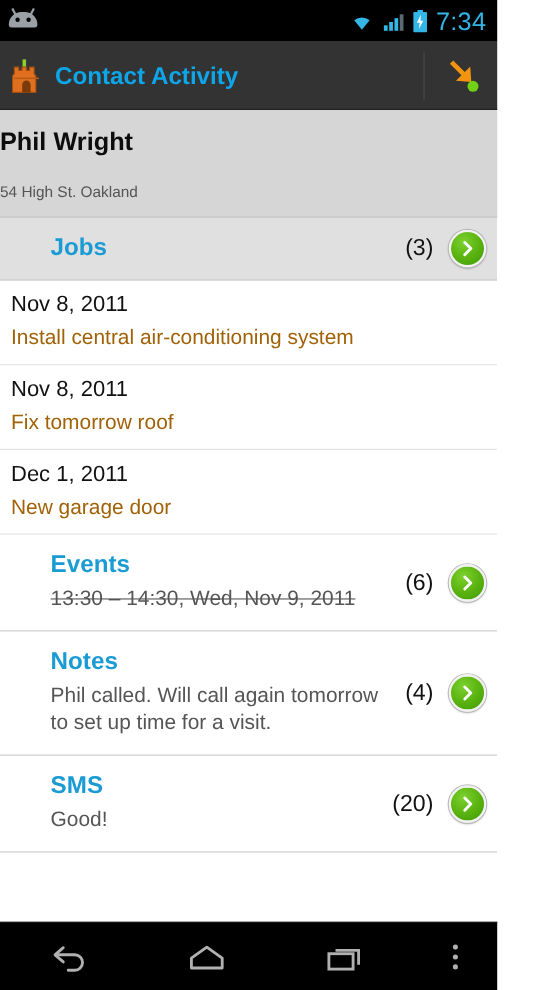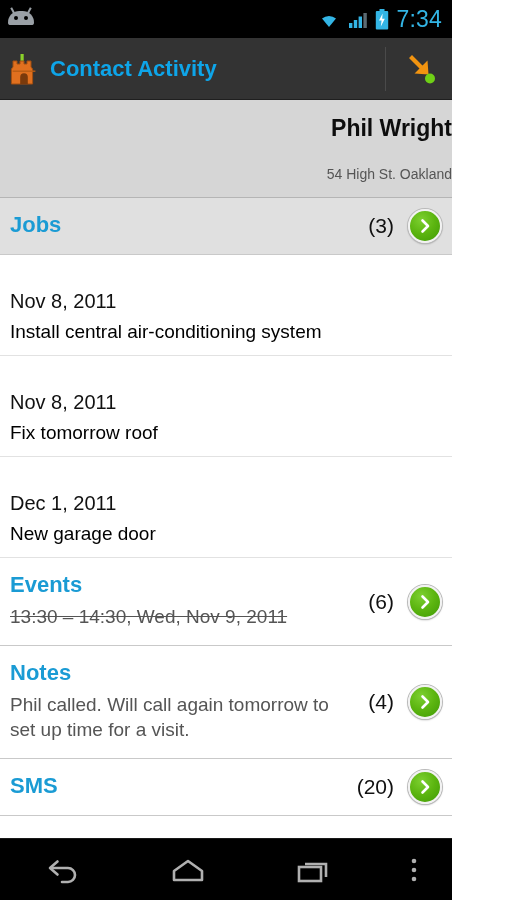--- a/index.html
+++ b/index.html
@@ -42,21 +42,21 @@
   .ab-title { color:#0ea5e9; font-size:22px; font-weight:bold; }
   .ab-divider { width:1px; height:44px; background:#4a4a4a; flex:0 0 1px; }
   .ab-action {
     flex:0 0 66px; height:100%; display:flex; align-items:center; justify-content:center;
     position:relative;
   }
 
   
   .contact-header {
     flex:0 0 98px; background:#d6d6d6;
-    display:flex; flex-direction:column; align-items:flex-end; justify-content:center;
+    display:flex; flex-direction:column; align-items:flex-start; justify-content:center;
     border-bottom:1px solid #b5b5b5; gap:24px;
   }
   .contact-name { font-size:23px; font-weight:bold; color:#0d0d0d; }
   .contact-addr { font-size:14px; color:#555555; }
 
   
   .content { flex:1; background:#fff; overflow:hidden; }
 
   .section-head {
     position:relative; padding:14px 0 16px 10px;
@@ -71,29 +71,29 @@
   .sec-count { font-size:21px; color:#111; }
   .go-btn {
     width:34px; height:34px; border-radius:50%;
     background:radial-gradient(circle at 38% 30%, #7dd030 0%, #5cb510 48%, #3f9a05 100%);
     border:2px solid #f2f2f2;
     box-shadow:0 0 0 1px #b9b9b9, 0 1px 2px rgba(0,0,0,0.35);
     display:flex; align-items:center; justify-content:center; flex:0 0 34px;
   }
   .preview { font-size:19px; color:#555; line-height:1.28; padding-right:104px; }
   .preview.struck { text-decoration:line-through; }
-  .sec-head-stack { display:flex; flex-direction:column; gap:7px; }
+  .sec-head-stack { display:flex; flex-direction:column; gap:7px;margin-left:36px; }
 
   .row {
     padding:11px 10px 12px 10px;
     border-bottom:1px solid #e2e2e2;
-    display:flex; flex-direction:column; gap:8px;margin-top:24px;
+    display:flex; flex-direction:column; gap:8px;
   }
   .row-date { font-size:20px; color:#111; }
-  .row-desc { font-size:19px; color:#000000; }
+  .row-desc { font-size:19px; color:#a16207; }
 
   
   .navbar {
     flex:0 0 62px; background:#000;
     display:flex; align-items:center;
     border-top:1px solid #1a1a1a;
   }
   .nav-btn { flex:1; display:flex; align-items:center; justify-content:center; height:100%; }
   .nav-btn.menu { flex:0 0 76px; }
 </style>
@@ -215,20 +215,21 @@
           <svg width="16" height="16" viewBox="0 0 16 16">
               <path d="M5.5 2.5 L11 8 L5.5 13.5" fill="none" stroke="#fff" stroke-width="2.6" stroke-linecap="round" stroke-linejoin="round"></path>
             </svg>
         </span>
       </div>
     </div>
 
     <div class="section-head">
       <div class="sec-head-stack">
         <span class="section-title">SMS</span>
+        <span class="preview">Good!</span>
       </div>
       <div class="sec-right">
         <span class="sec-count">(20)</span>
         <span class="go-btn">
           <svg width="16" height="16" viewBox="0 0 16 16">
               <path d="M5.5 2.5 L11 8 L5.5 13.5" fill="none" stroke="#fff" stroke-width="2.6" stroke-linecap="round" stroke-linejoin="round"></path>
             </svg>
         </span>
       </div>
     </div>

